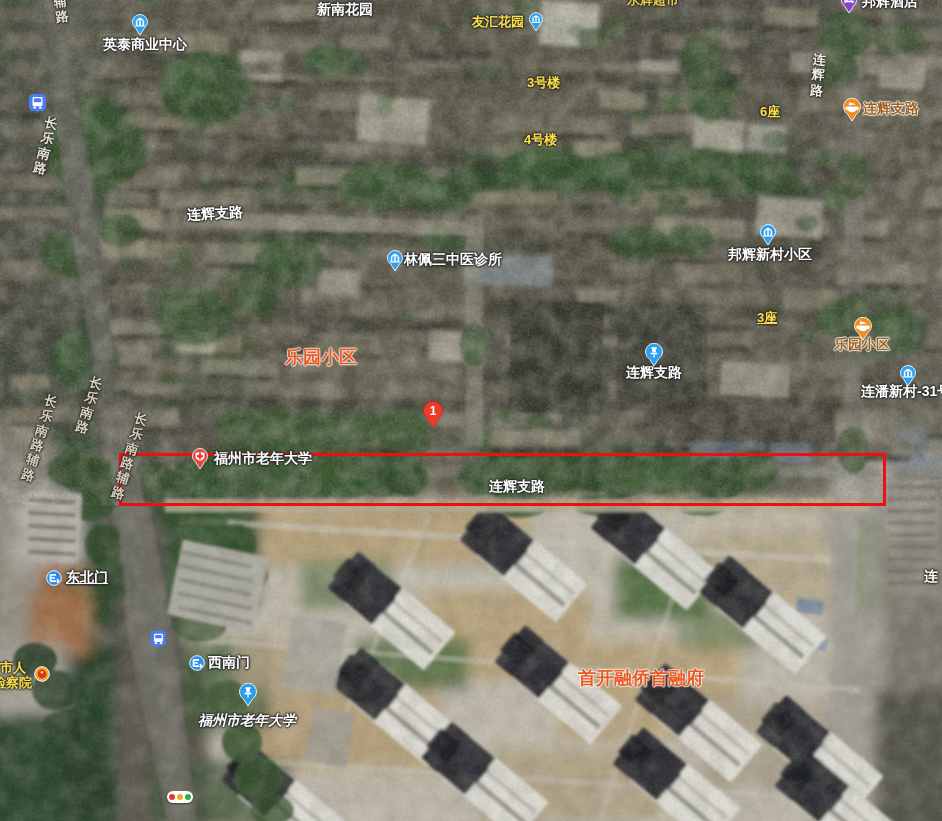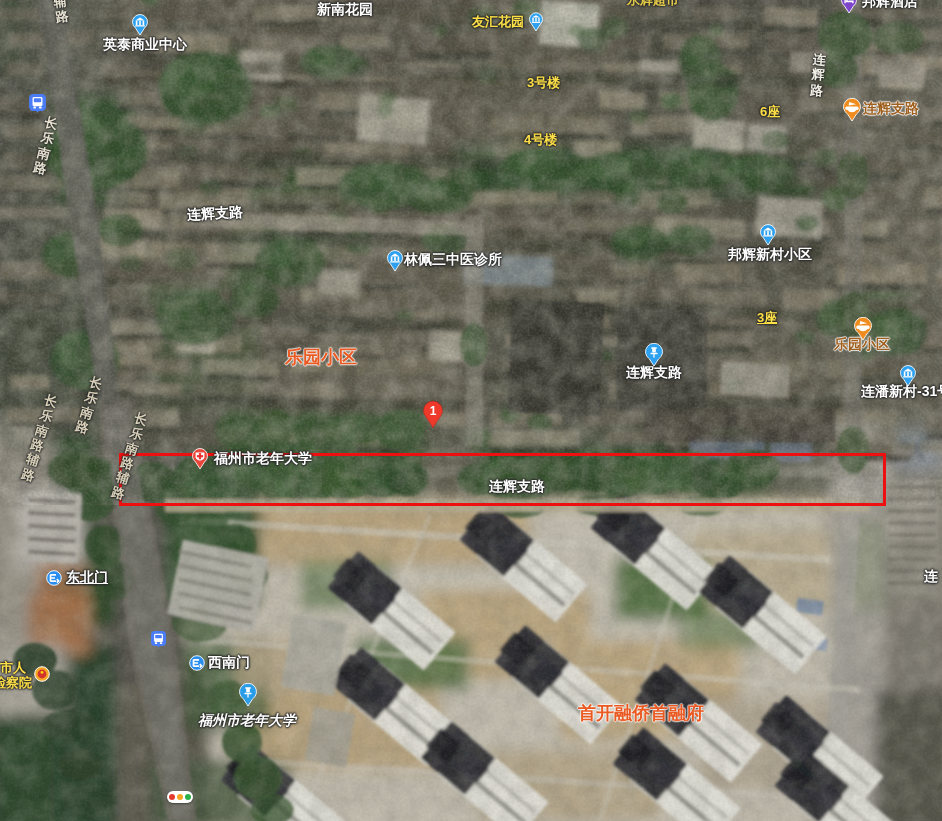--- a/index.html
+++ b/index.html
@@ -751,21 +751,21 @@
     <div class="lb w14" style="left:187px;top:206px;transform:rotate(-3deg);">连辉支路</div>
     <div class="lb w14" style="left:66px;top:570px;text-decoration:underline;">东北门</div>
     <div class="lb w14" style="left:208px;top:655px;">西南门</div>
     <div class="lb w14" style="left:198px;top:713px;font-style:italic;">福州市老年大学</div>
     <div class="lb w13" style="left:0px;top:661px;">市人</div>
     <div class="lb w13" style="left:0px;top:676px;margin-left:-7px;">检察院</div>
     <div class="lb w14" style="left:924px;top:569px;">连</div>
     <div class="lb w14" style="left:862px;top:-6px;">邦辉酒店</div>
     <div class="lb w13" style="left:627px;top:-7px;opacity:.85;">永辉超市</div>
     <div class="lb or17" style="left:285px;top:348px;text-align:center;">乐园小区</div>
-    <div class="lb or17" style="left:578px;top:669px;margin-top:35px;">首开融侨首融府</div>
+    <div class="lb or17" style="left:578px;top:669px;">首开融侨首融府</div>
     <div class="lb br14" style="left:863px;top:101px;">连辉支路</div>
     <div class="lb br14" style="left:834px;top:337px;">乐园小区</div>
     <div class="vt" style="left:52px;top:-6px;font-size:13px;color:#e8e2d2;transform:rotate(-8deg);transform-origin:top center">辅<br>路</div>
     <div class="vt" style="left:46px;top:116px;font-size:13px;color:#e8e2d2;transform:rotate(14deg);transform-origin:top center">长<br>乐<br>南<br>路</div>
     <div class="vt" style="left:46px;top:394px;font-size:13px;color:#d9d1ba;transform:rotate(17deg);transform-origin:top center">长<br>乐<br>南<br>路<br>辅<br>路</div>
     <div class="vt" style="left:91px;top:376px;font-size:13px;color:#d9d1ba;transform:rotate(17deg);transform-origin:top center">长<br>乐<br>南<br>路</div>
     <div class="vt" style="left:136px;top:412px;font-size:13px;color:#d9d1ba;transform:rotate(17deg);transform-origin:top center">长<br>乐<br>南<br>路<br>辅<br>路</div>
     <div class="vt" style="left:813px;top:52px;font-size:13px;color:#f2efe6;transform:rotate(5deg);transform-origin:top center">连<br>辉<br>路</div>
 <div class="ic" style="left:132px;top:14px;width:16px;height:22px"><svg width="16" height="22" viewBox="0 0 16 22">
         <path d="M8 21 L3.5 14 A7.5 7.5 0 1 1 12.5 14 Z" fill="#2da0f0" stroke="rgba(255,255,255,.85)" stroke-width="1"></path>

